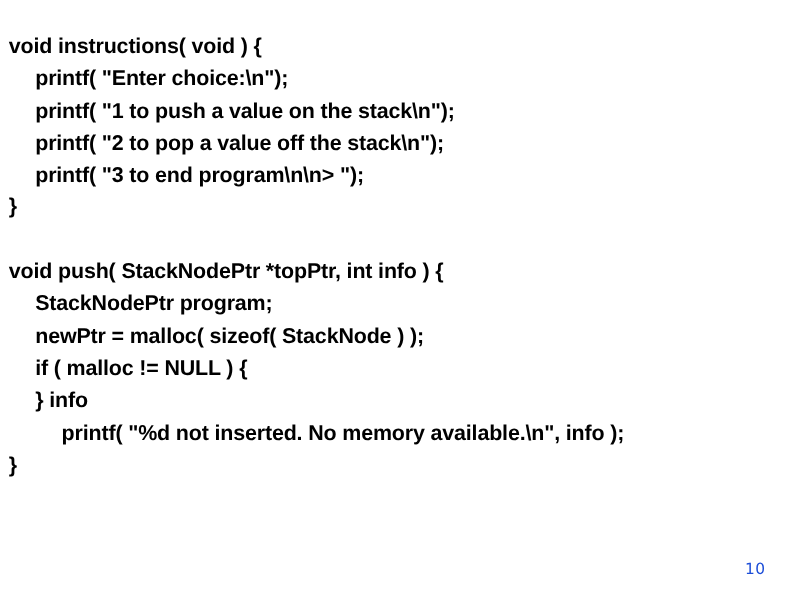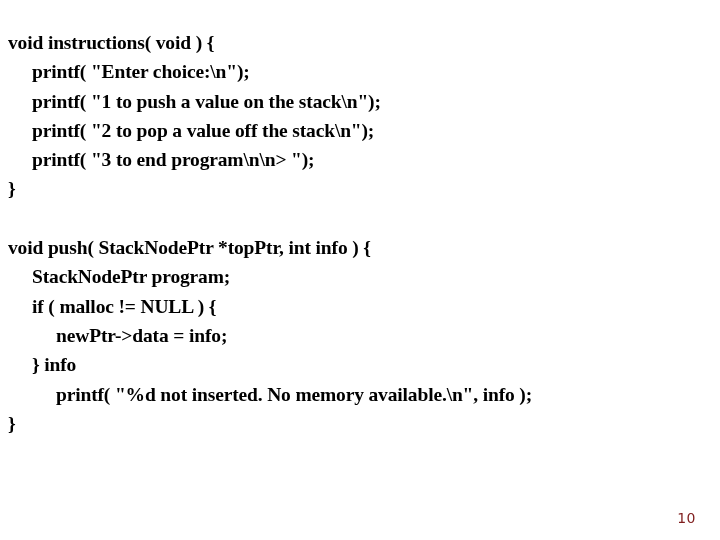--- a/index.html
+++ b/index.html
@@ -22,21 +22,21 @@
   }
 
   #code-block {
     position: absolute;
     left: 8px;
     top: 28px;
     right: 0;
   }
 
   .code-line {
-    font-family: Liberation Serif, serif;
+    font-family: Liberation Sans, sans-serif;
     font-weight: bold;
     font-size: 19.5px;
     line-height: 29.3px;
     color: #000000;
     white-space: pre;
     letter-spacing: -0.15px;
     height: 29.3px;
   }
 
   .code-line.blank {
@@ -47,41 +47,41 @@
   .indent-1 { padding-left: 24px; }
   .indent-2 { padding-left: 48px; }
 
   #page-number {
     position: absolute;
     right: 24px;
     bottom: 14px;
     font-family: "DejaVu Sans", "Liberation Sans", sans-serif;
     font-weight: normal;
     font-size: 14px;
-    color: #7f1d1d;
+    color: #1d4ed8;
     letter-spacing: 0.5px;
   }
 </style>
 </head>
 <body>
 
 <div id="slide">
 
   <div id="code-block">
       <div class="code-line indent-0">void instructions( void ) {</div>
       <div class="code-line indent-1">printf( "Enter choice:\n");</div>
       <div class="code-line indent-1">printf( "1 to push a value on the stack\n");</div>
       <div class="code-line indent-1">printf( "2 to pop a value off the stack\n");</div>
       <div class="code-line indent-1">printf( "3 to end program\n\n&gt; ");</div>
       <div class="code-line indent-0">}</div>
       <div class="code-line indent-0 blank"></div>
       <div class="code-line indent-0">void push( StackNodePtr *topPtr, int info ) {</div>
       <div class="code-line indent-1">StackNodePtr program;</div>
+      <div class="code-line indent-1">newPtr = malloc( sizeof( StackNode ) );</div>
       <div class="code-line indent-1">if ( malloc != NULL ) {</div>
-      <div class="code-line indent-2">newPtr-&gt;data = info;</div>
       <div class="code-line indent-1">} info</div>
       <div class="code-line indent-2">printf( "%d not inserted. No memory available.\n", info );</div>
       <div class="code-line indent-0">}</div>
     </div>
 
   <div id="page-number">10</div>
 
 </div>
 
 </body></html>

